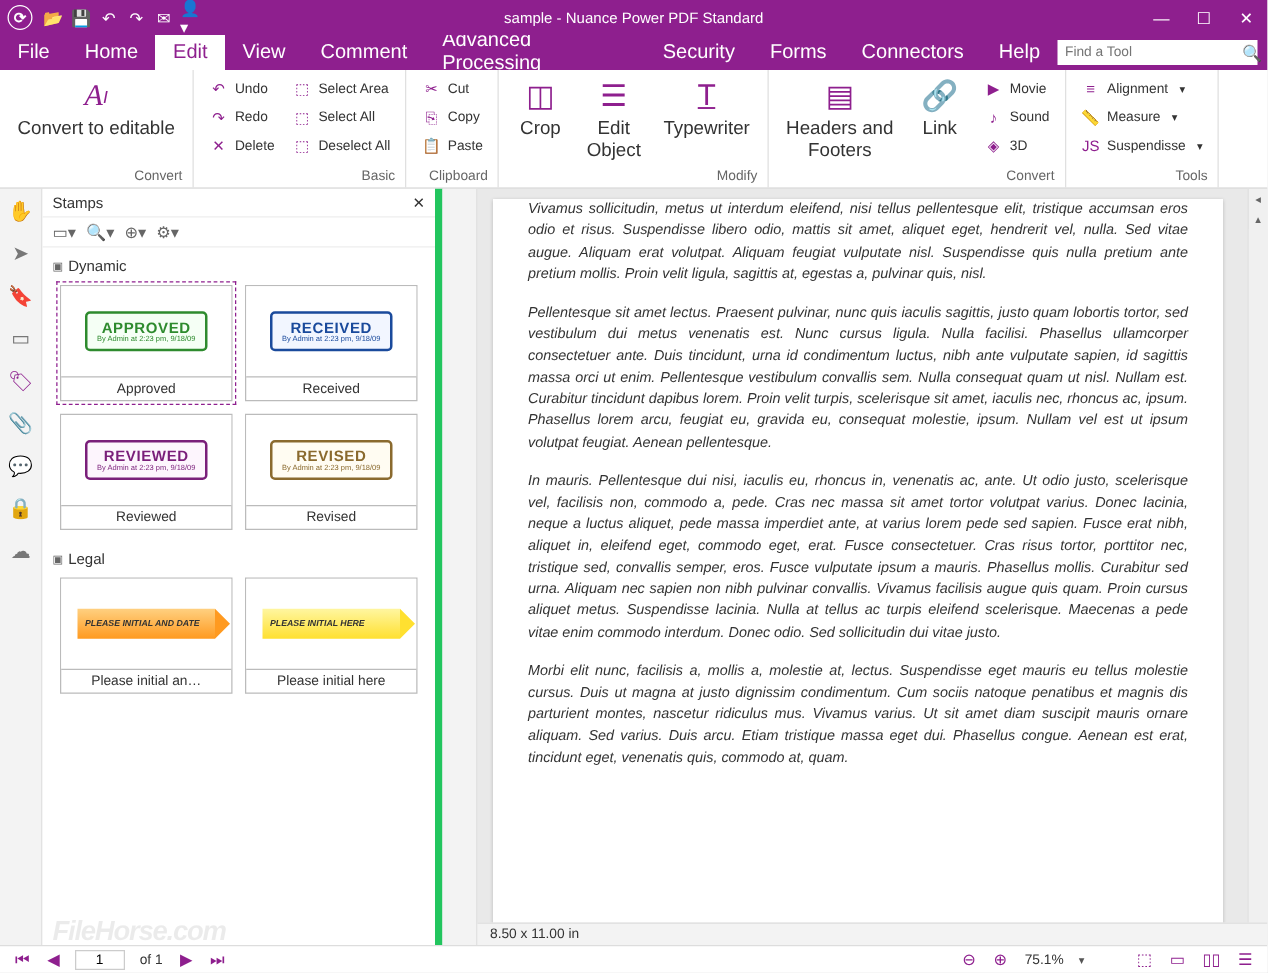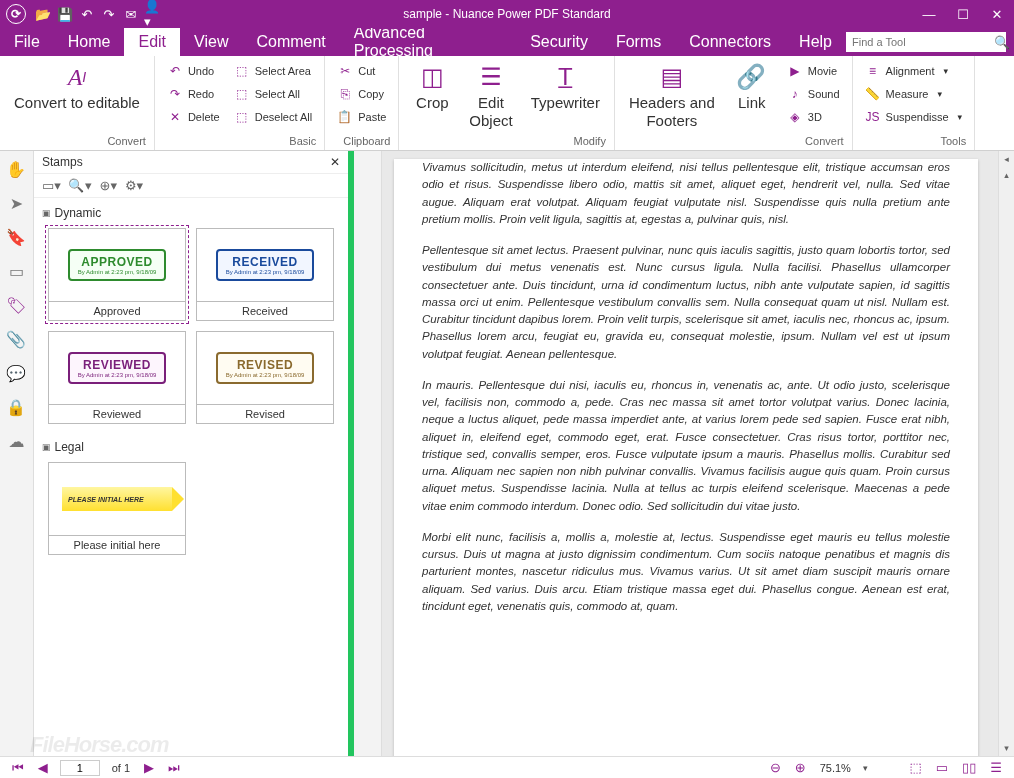--- a/index.html
+++ b/index.html
@@ -76,21 +76,21 @@
 
 .page-dim { position: absolute; bottom: 0; left: 28px; background: #f3f3f3; border-top: 1px solid #ddd; font-size: 11px; padding: 2px 10px; right: 0; height: 18px; }
 
 
 .statusbar { height: 22px; background: #fff; border-top: 1px solid #ddd; display: flex; align-items: center; font-size: 11px; color: #555; padding: 0 10px; gap: 10px; }
 .statusbar .sep { flex: 1; }
 .sb-btn { display: flex; align-items: center; gap: 3px; cursor: pointer; padding: 0 2px; font-size: 13px; color: #8e1f8e; }
 .sb-text { font-size: 11px; color: #333; padding: 0 2px; }
 .pg-input { width: 40px; border: 1px solid #ccc; text-align: center; font-size: 11px; height: 16px; }
 
-.watermark { position: absolute; left: 30px; bottom: 20px; font-size: 22px; color: rgba(0,0,0,0.08); font-weight: bold; font-style: italic; pointer-events: none; letter-spacing: -1px; }
+.watermark { position: absolute; left: 42px; bottom: 20px; font-size: 22px; color: rgba(0,0,0,0.08); font-weight: bold; font-style: italic; pointer-events: none; letter-spacing: -1px; }
 </style>
 </head>
 <body>
 
 <div class="titlebar">
   <div class="qat">
     <div class="app-logo">⟳</div>
     <div class="qat-icon">📂</div>
     <div class="qat-icon">💾</div>
     <div class="qat-icon">↶</div>
@@ -316,20 +316,26 @@
                 <div class="st2">By Admin at 2:23 pm, 9/18/09</div>
               </div>
             </div>
             <div class="stamp-label">Revised</div>
           </div>
         </div>
       <div class="cat-head">Legal</div>
       <div class="stamp-grid" id="grid2">
           <div class="stamp-card">
             <div class="stamp-prev">
+              <div class="arrow-stamp orange">PLEASE INITIAL AND DATE</div>
+            </div>
+            <div class="stamp-label">Please initial an…</div>
+          </div>
+          <div class="stamp-card">
+            <div class="stamp-prev">
               <div class="arrow-stamp yellow">PLEASE INITIAL HERE</div>
             </div>
             <div class="stamp-label">Please initial here</div>
           </div>
         </div>
     </div>
   </div>
 
   <div class="doc-area">
     <div class="doc-rail"></div>
@@ -340,20 +346,21 @@
         <p>In mauris. Pellentesque dui nisi, iaculis eu, rhoncus in, venenatis ac, ante. Ut odio justo, scelerisque vel, facilisis non, commodo a, pede. Cras nec massa sit amet tortor volutpat varius. Donec lacinia, neque a luctus aliquet, pede massa imperdiet ante, at varius lorem pede sed sapien. Fusce erat nibh, aliquet in, eleifend eget, commodo eget, erat. Fusce consectetuer. Cras risus tortor, porttitor nec, tristique sed, convallis semper, eros. Fusce vulputate ipsum a mauris. Phasellus mollis. Curabitur sed urna. Aliquam nec sapien non nibh pulvinar convallis. Vivamus facilisis augue quis quam. Proin cursus aliquet metus. Suspendisse lacinia. Nulla at tellus ac turpis eleifend scelerisque. Maecenas a pede vitae enim commodo interdum. Donec odio. Sed sollicitudin dui vitae justo.</p>
         <p>Morbi elit nunc, facilisis a, mollis a, molestie at, lectus. Suspendisse eget mauris eu tellus molestie cursus. Duis ut magna at justo dignissim condimentum. Cum sociis natoque penatibus et magnis dis parturient montes, nascetur ridiculus mus. Vivamus varius. Ut sit amet diam suscipit mauris ornare aliquam. Sed varius. Duis arcu. Etiam tristique massa eget dui. Phasellus congue. Aenean est erat, tincidunt eget, venenatis quis, commodo at, quam.</p>
       </div>
     </div>
     <div class="vscroll">
       <div class="arrow">◂</div>
       <div class="arrow">▴</div>
       <div class="track"></div>
       <div class="arrow">▾</div>
     </div>
+    <div class="page-dim">8.50 x 11.00 in</div>
   </div>
 </div>
 
 <div class="statusbar">
   <span class="sb-btn">⏮</span>
   <span class="sb-btn">◀</span>
   <input class="pg-input" value="1" style="">
   <span class="sb-text">of 1</span>
   <span class="sb-btn">▶</span>
   <span class="sb-btn">⏭</span>

